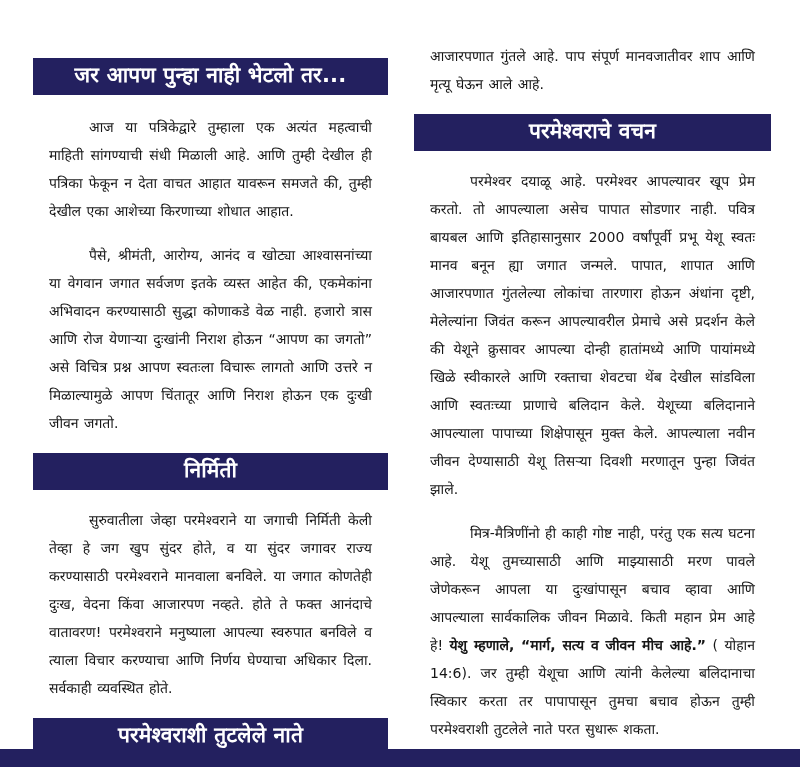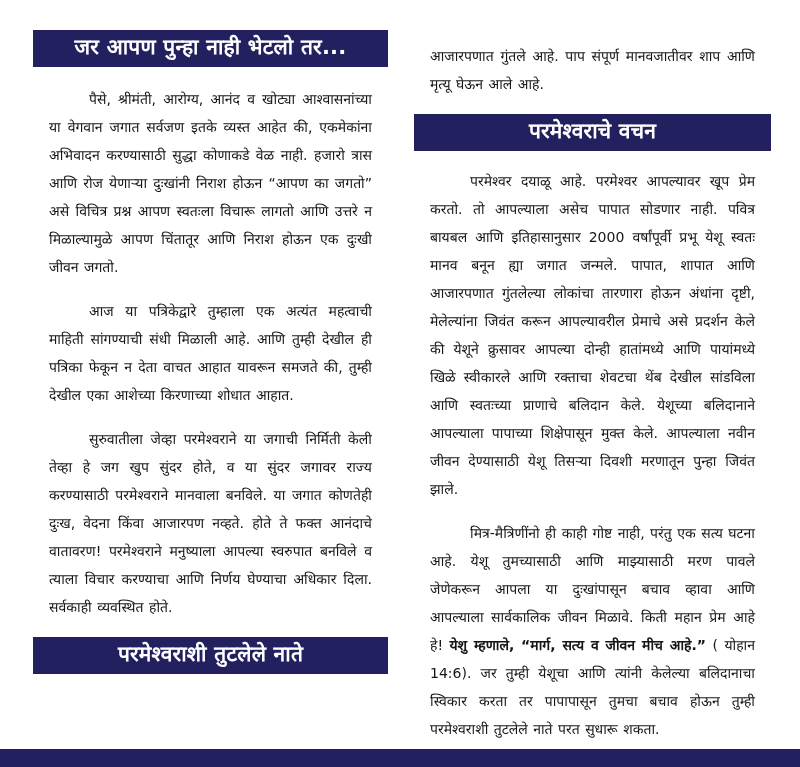--- a/index.html
+++ b/index.html
@@ -9,21 +9,21 @@
   .page {
     position:relative; width:800px; height:767px; margin:0 auto;
     background:var(--paper); overflow:hidden;
   }
   .col { position:absolute; top:0; }
   .col-left  { left:33px;  width:355px; padding-top:30px; }
   .col-right { left:414px; width:357px; padding-top:26px; }
   .banner {
     background:var(--accent); color:#ffffff; text-align:center;
     font-weight:bold; font-size:21px; line-height:1.1;
-    padding:6px 4px 8px; letter-spacing:0.2px;
+    padding:6px 4px 8px; letter-spacing:0.2px;margin-top:28px;
   }
   .banner.first { margin-bottom:18px; }
   .banner.mid   { margin-top:0; margin-bottom:14px; }
   p.body {
     margin:16px; color:var(--ink); font-size:14px; line-height:28px;
     text-align:justify; text-justify:inter-word; word-spacing:1px;
   }
   p.indent { text-indent:40px; }
   .bold-quote { font-weight:bold; }
   .bottom-bar {
@@ -32,24 +32,25 @@
   }
 </style>
 </head>
 <body>
 
 <div class="page">
 
   <div class="col col-left">
     <div class="banner first">जर आपण पुन्हा नाही भेटलो तर...</div>
 
+    <p class="body indent">आज या पत्रिकेद्वारे तुम्हाला एक अत्यंत महत्वाची माहिती सांगण्याची संधी मिळाली आहे. आणि तुम्ही देखील ही पत्रिका फेकून न देता वाचत आहात यावरून समजते की, तुम्ही देखील एका आशेच्या किरणाच्या शोधात आहात.</p>
+
     <p class="body indent">पैसे, श्रीमंती, आरोग्य, आनंद व खोट्या आश्वासनांच्या या वेगवान जगात सर्वजण इतके व्यस्त आहेत की, एकमेकांना अभिवादन करण्यासाठी सुद्धा कोणाकडे वेळ नाही. हजारो त्रास आणि रोज येणाऱ्या दुःखांनी निराश होऊन “आपण का जगतो” असे विचित्र प्रश्न आपण स्वतःला विचारू लागतो आणि उत्तरे न मिळाल्यामुळे आपण चिंतातूर आणि निराश होऊन एक दुःखी जीवन जगतो.</p>
 
-    <p class="body indent">आज या पत्रिकेद्वारे तुम्हाला एक अत्यंत महत्वाची माहिती सांगण्याची संधी मिळाली आहे. आणि तुम्ही देखील ही पत्रिका फेकून न देता वाचत आहात यावरून समजते की, तुम्ही देखील एका आशेच्या किरणाच्या शोधात आहात.</p>
-
+    <div class="banner mid">निर्मिती</div>
 
     <p class="body indent">सुरुवातीला जेव्हा परमेश्वराने या जगाची निर्मिती केली तेव्हा हे जग खुप सुंदर होते, व या सुंदर जगावर राज्य करण्यासाठी परमेश्वराने मानवाला बनविले. या जगात कोणतेही दुःख, वेदना किंवा आजारपण नव्हते. होते ते फक्त आनंदाचे वातावरण! परमेश्वराने मनुष्याला आपल्या स्वरुपात बनविले व त्याला विचार करण्याचा आणि निर्णय घेण्याचा अधिकार दिला. सर्वकाही व्यवस्थित होते.</p>
 
     <div class="banner mid">परमेश्वराशी तुटलेले नाते</div>
 
   </div>
 
   <div class="col col-right">
     <p class="body">आजारपणात गुंतले आहे. पाप संपूर्ण मानवजातीवर शाप आणि मृत्यू घेऊन आले आहे.</p>
 

